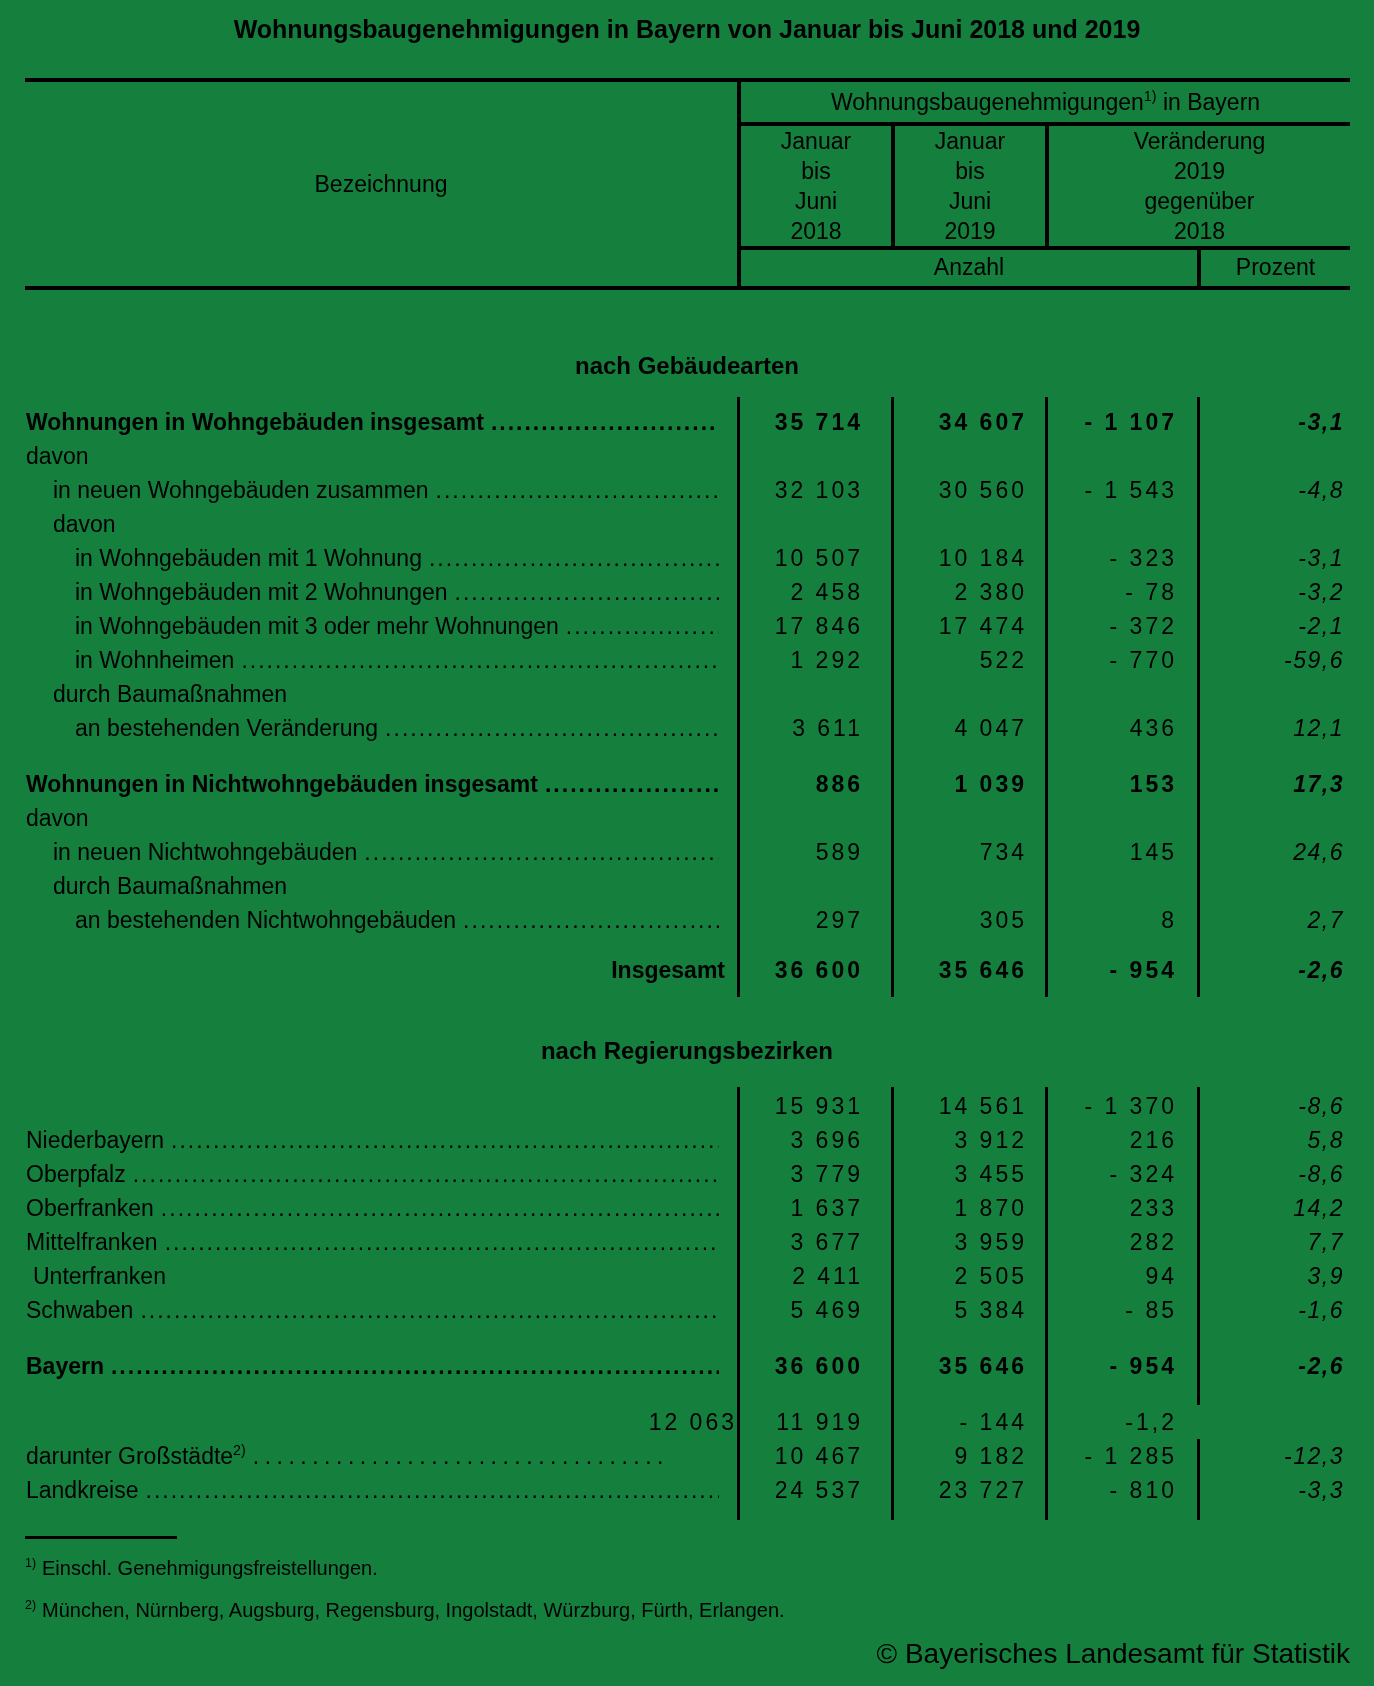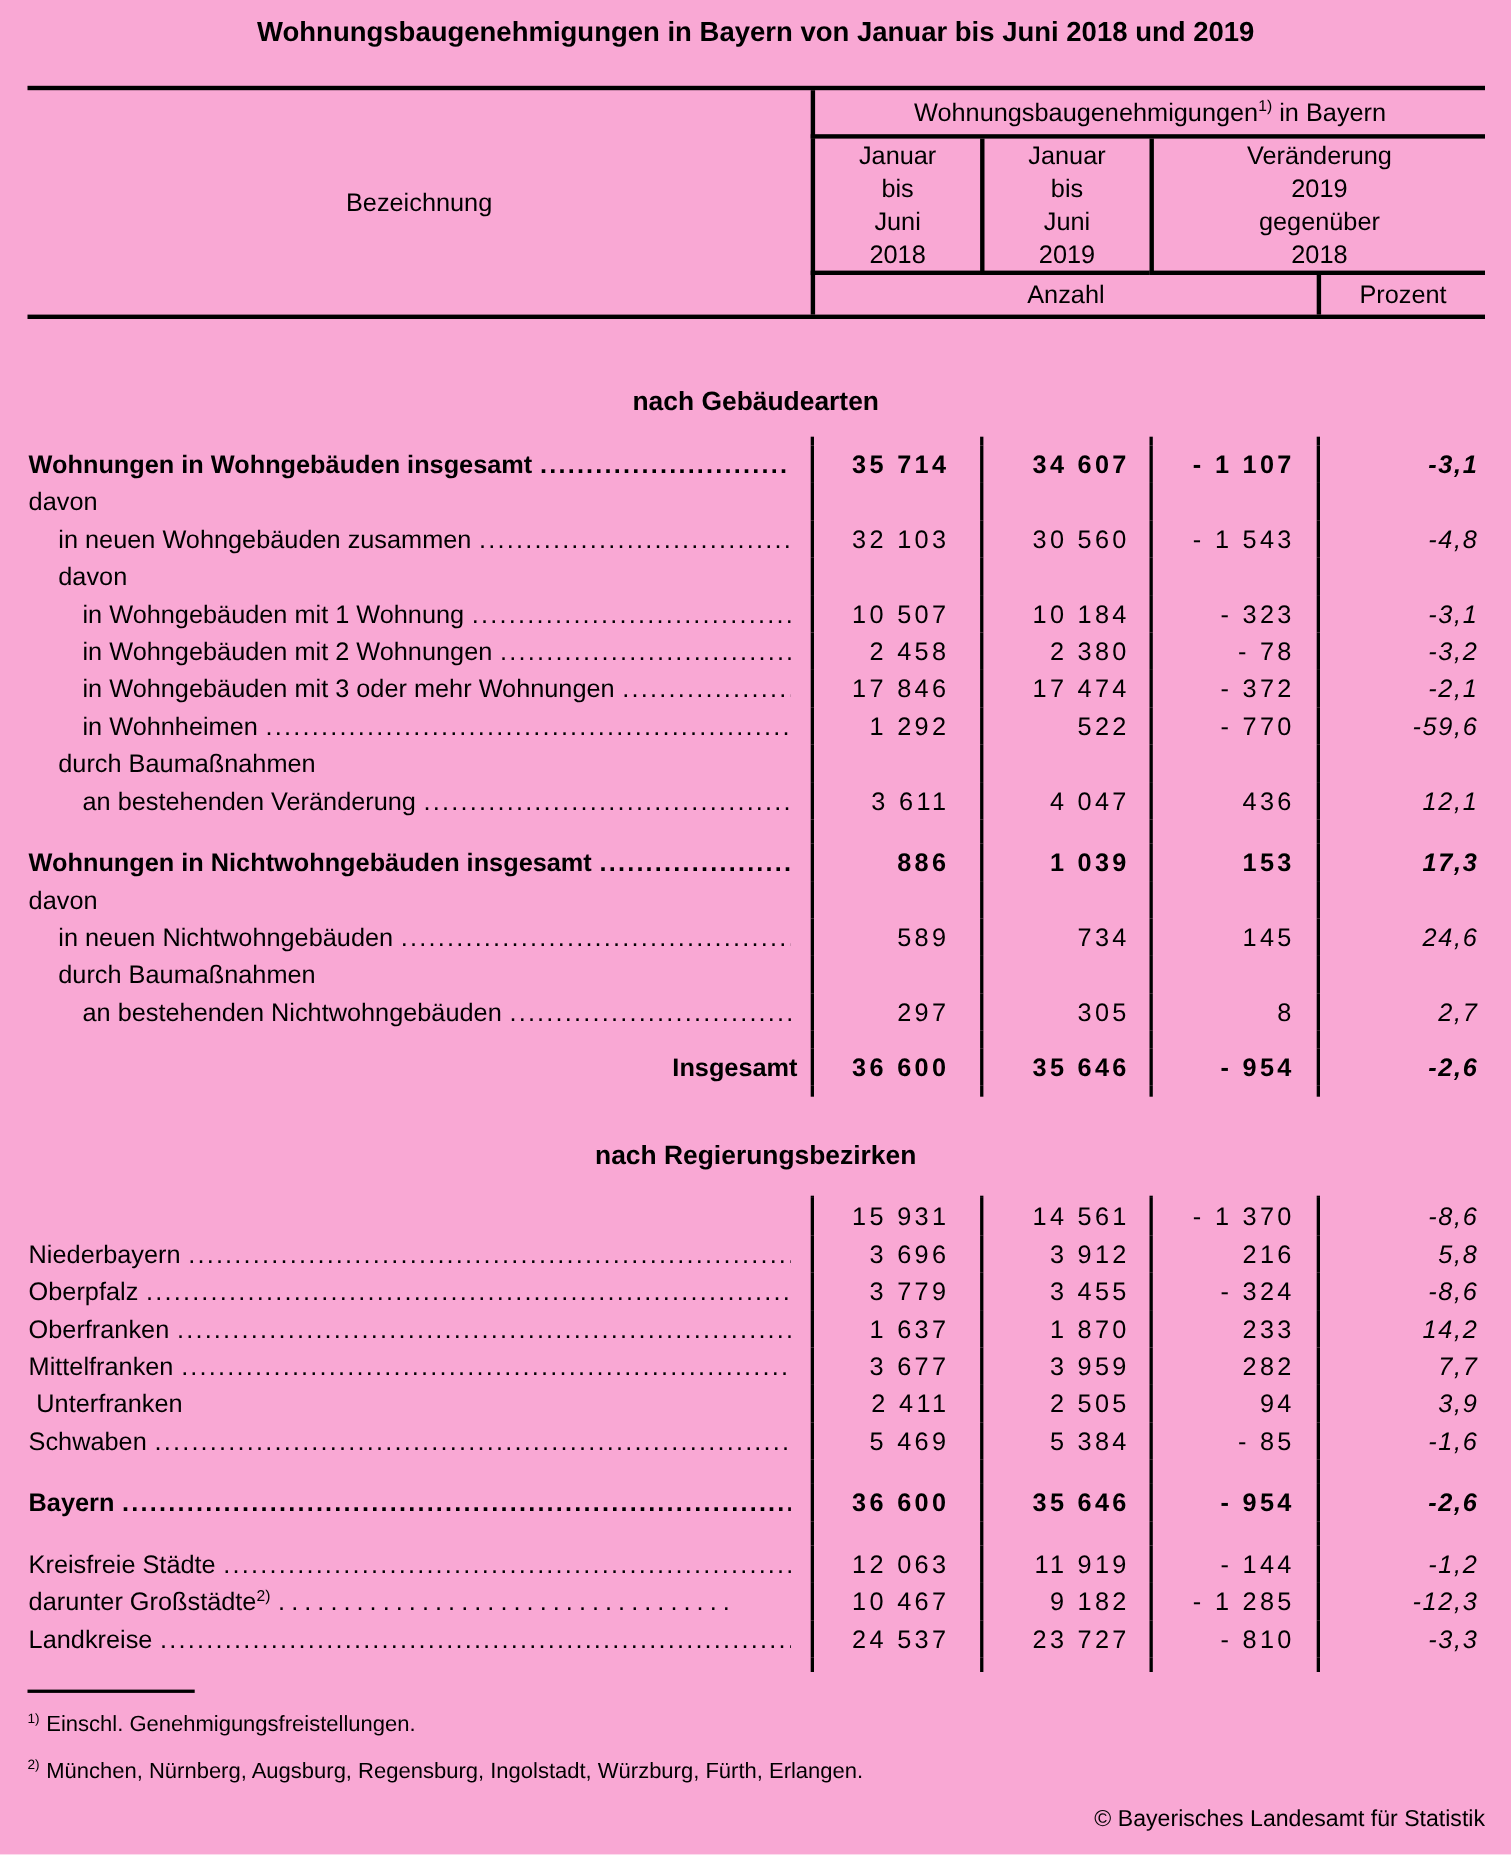--- a/index.html
+++ b/index.html
@@ -1,17 +1,17 @@
 <!DOCTYPE html>
 <html><head>
 <meta charset="utf-8">
 <style>
   html,body{margin:0;padding:0;background:#ffffff;}
   .page{
-    position:relative;width:1374px;height:1686px;background:#f9a8d4;color:#000;
+    position:relative;width:1374px;height:1686px;background:#15803d;color:#000;
     font-family:"Liberation Sans","DejaVu Sans",sans-serif;font-size:23px;overflow:hidden;
   }
   sup{font-size:0.62em;vertical-align:super;line-height:0;letter-spacing:0;}
   .title{padding-top:14px;font-size:25px;line-height:30px;font-weight:bold;text-align:center;}
 
   
   .hdr{
     margin:34px 0 0 25px;width:1325px;
     display:grid;grid-template-columns:712px 154px 154px 152px 153px;
     grid-template-rows:44px 124px 36px;
@@ -48,21 +48,21 @@
   .c-num{text-align:right;white-space:pre;letter-spacing:3px;}
   .row>div:nth-child(2){padding-right:28px;}
   .row>div:nth-child(3){padding-right:18px;}
   .row>div:nth-child(4){padding-right:20px;}
   .row>div:nth-child(5){padding-right:6px;font-style:italic;letter-spacing:1.5px;}
 
   
   .fn-rule{margin:16px 0 0 25px;width:152px;height:3px;background:#000;}
   .fn{margin:16px 0 0 25px;font-size:20px;line-height:26px;}
   .fn .fn-text{margin-left:6px;}
-  .copyright{margin-top:18px;width:1350px;text-align:right;font-size:21px;line-height:26px;}
+  .copyright{margin-top:18px;width:1350px;text-align:right;font-size:28px;line-height:26px;}
 </style>
 </head>
 <body>
 
 <div class="page">
 
   <div class="title">Wohnungsbaugenehmigungen in Bayern von Januar bis Juni 2018 und 2019</div>
 
   <div class="hdr">
     <div class="h-bez">Bezeichnung</div>
@@ -366,24 +366,20 @@
         <div class="c-num">-2,6</div>
       </div>
       <div class="row" style="height: 22px;">
         <div class="c-label"></div>
         <div class="c-num"></div>
         <div class="c-num"></div>
         <div class="c-num"></div>
         <div class="c-num"></div>
       </div>
       <div class="row">
-        <div class="c-label" style="padding-left: 1px;">
-          <span class="lbl">Kreisfreie Städte</span>
-          <span class="leader"></span>
-        </div>
         <div class="c-num">12 063</div>
         <div class="c-num">11 919</div>
         <div class="c-num">- 144</div>
         <div class="c-num">-1,2</div>
       </div>
       <div class="row">
         <div class="c-label" style="padding-left: 1px;">
           <span class="lbl">darunter Großstädte<sup>2)</sup></span>
           <span class="leader wide"></span>
         </div>

